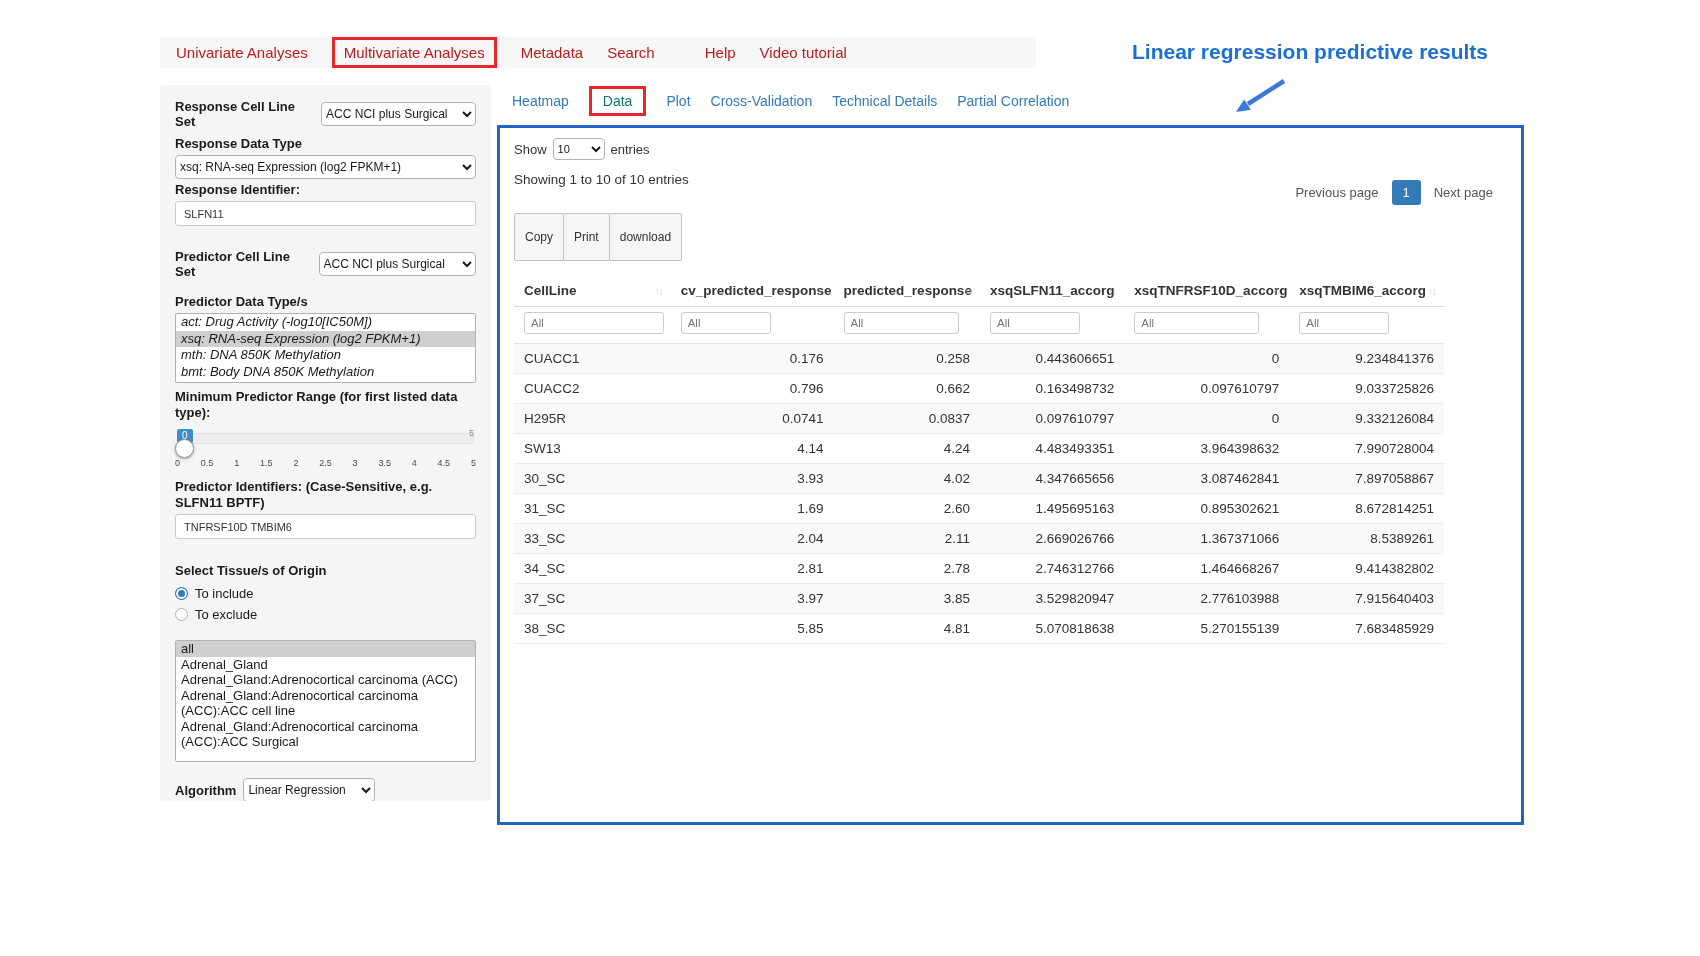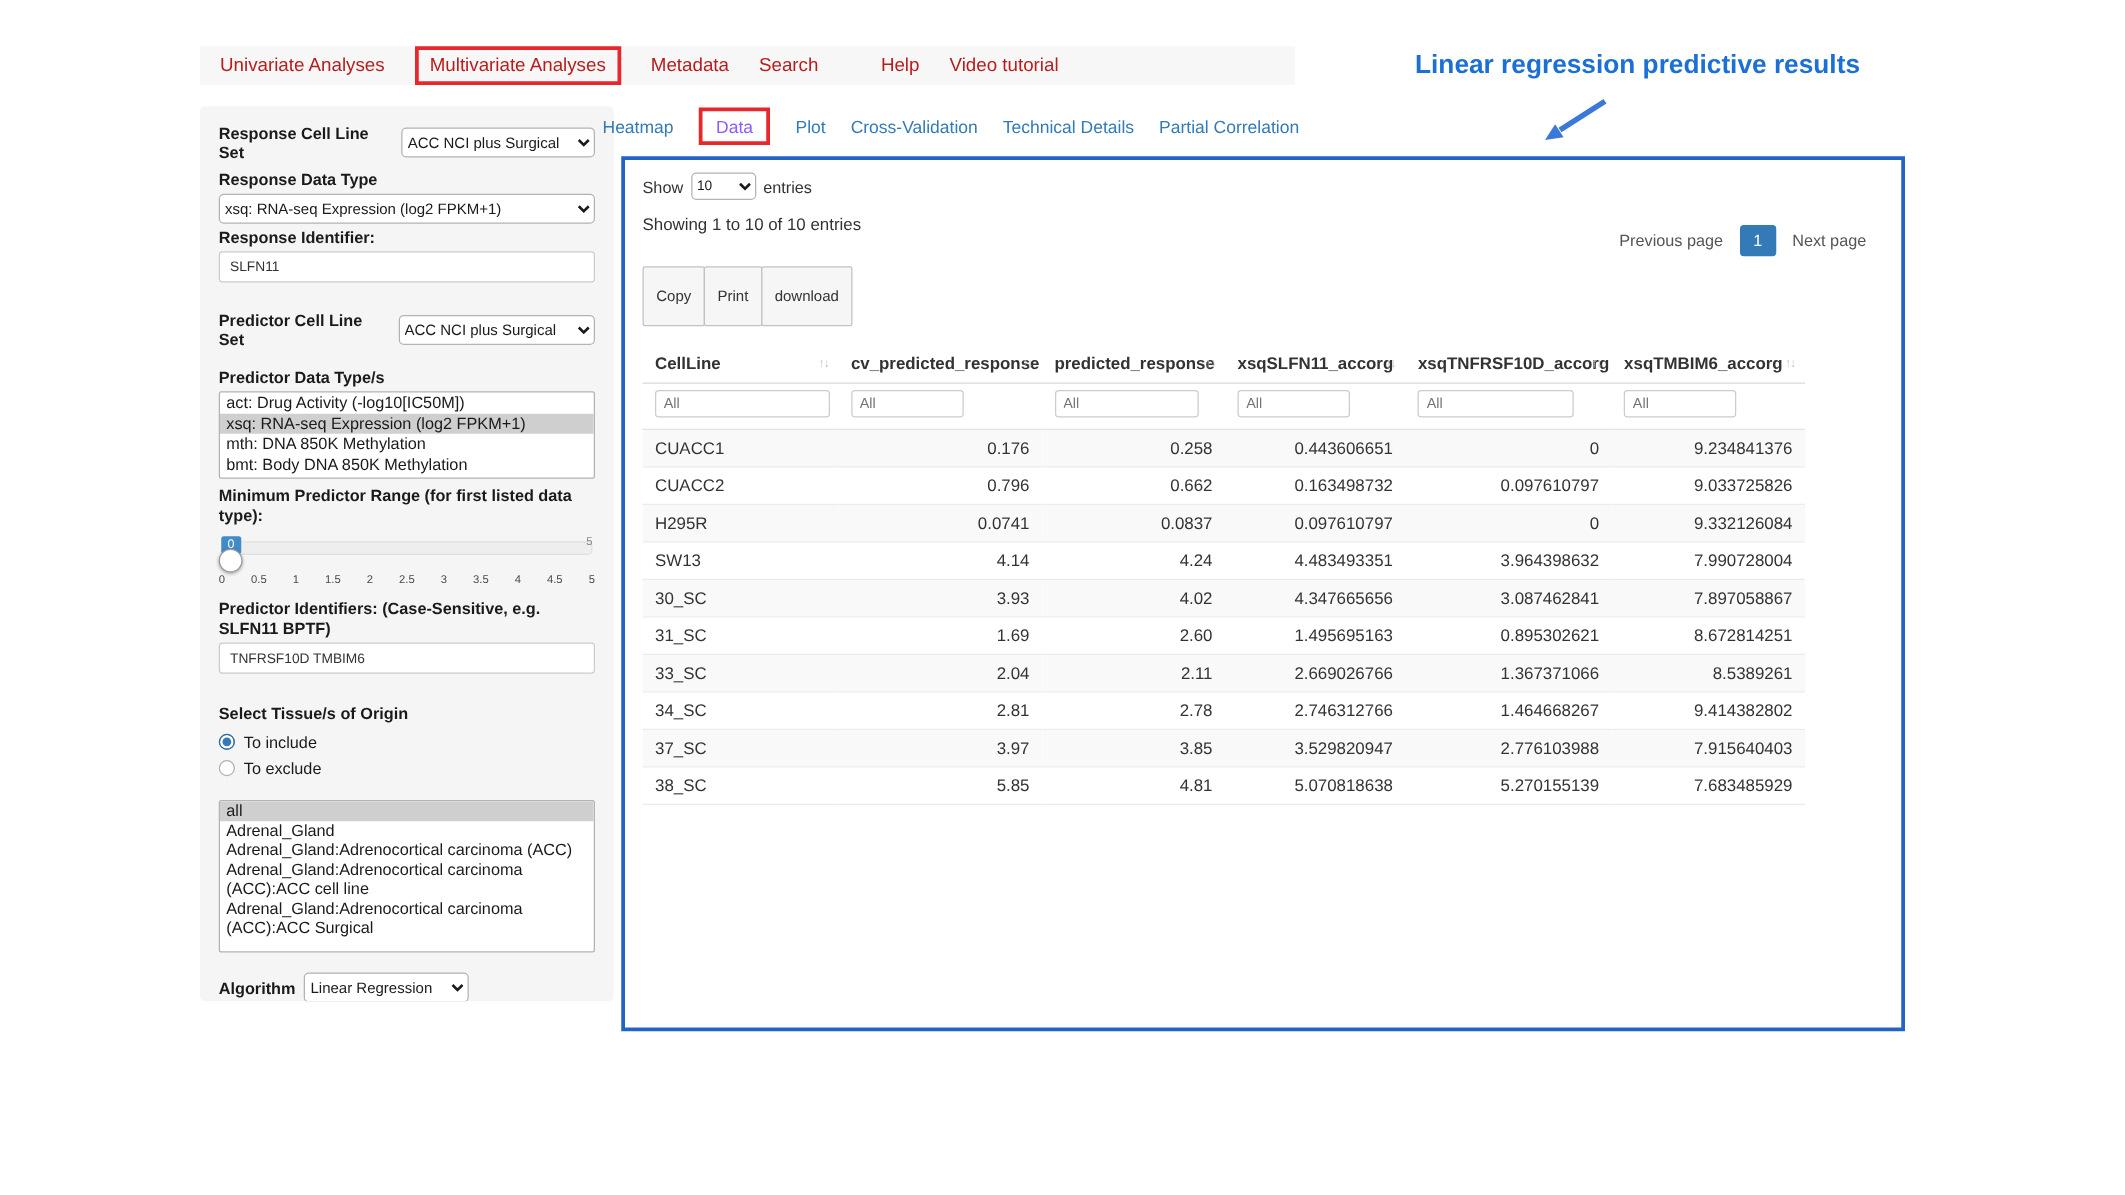--- a/index.html
+++ b/index.html
@@ -33,23 +33,23 @@
   .irs-badge{position:absolute;top:4px;left:2px;background:#428bca;color:#fff;font-size:10px;line-height:14px;padding:0 5px;border-radius:2px;z-index:2;}
   .irs-max{position:absolute;top:3px;right:2px;font-size:9px;color:#878787;z-index:2;}
   .irs-handle{position:absolute;top:14px;left:0;width:17px;height:17px;background:#fff;border:1px solid #9a9a9a;border-radius:50%;box-shadow:0 1px 3px rgba(0,0,0,0.35);z-index:3;cursor:pointer;}
   .irs-ticks{position:absolute;top:33px;left:0;right:0;display:flex;justify-content:space-between;font-size:9px;color:#4a4a4a;}
 
   .radio-row{display:flex;align-items:center;gap:7px;margin-bottom:6px;cursor:pointer;}
   .radio{width:13px;height:13px;border-radius:50%;border:1px solid #b0b0b0;background:#fff;box-sizing:border-box;flex:0 0 13px;}
   .radio.checked{border:1px solid #2e6da4;background:#337ab7;box-shadow:inset 0 0 0 2px #fff;}
 
   
-  .tabs{position:absolute;left:482px;top:86px;height:30px;display:flex;align-items:center;gap:20px;font-size:14px;}
+  .tabs{position:absolute;left:512px;top:86px;height:30px;display:flex;align-items:center;gap:20px;font-size:14px;}
   .tab-link{color:#337ab7;cursor:pointer;white-space:nowrap;}
-  .tab-red{border:3px solid #e8272c;padding:4px 11px;color:#8b5cf6;cursor:pointer;white-space:nowrap;}
+  .tab-red{border:3px solid #e8272c;padding:4px 11px;color:#0f766e;cursor:pointer;white-space:nowrap;}
 
   
   .results-panel{position:absolute;left:497px;top:125px;width:1027px;height:700px;box-sizing:border-box;border:3px solid #2264c5;background:#fff;padding:8px 14px;}
   .show-row{display:flex;align-items:center;gap:6px;font-size:13px;color:#333;margin:2px 0 12px;}
   .show-select{width:52px;height:22px;font-size:11px;}
   .dt-info{font-size:13.5px;color:#333;}
   .pagination{position:absolute;top:52px;right:18px;display:flex;align-items:center;font-size:13px;color:#555;}
   .page-btn{padding:5px 10px;cursor:pointer;}
   .page-current{background:#337ab7;color:#fff;padding:5px 11px;border-radius:3px;margin:0 3px;cursor:pointer;}
   .dt-buttons{margin:26px 0 14px;}
@@ -106,21 +106,21 @@
 
   <div class="sb-label">Response Identifier:</div>
   <input class="text-input" style="margin-bottom: 23px;" value="SLFN11">
 
   <div class="inline-row" style="margin-bottom:15px;">
     <span>Predictor Cell Line Set</span>
     <select class="w-select"><option>ACC NCI plus Surgical</option></select>
   </div>
 
   <div class="sb-label">Predictor Data Type/s</div>
-  <div class="listbox" style="height:68px;margin-bottom:6px;">
+  <div class="listbox" style="height:68px;margin-bottom:6px;font-style:italic;">
       <div class="lb-option">act: Drug Activity (-log10[IC50M])</div>
       <div class="lb-option selected">xsq: RNA-seq Expression (log2 FPKM+1)</div>
       <div class="lb-option">mth: DNA 850K Methylation</div>
       <div class="lb-option">bmt: Body DNA 850K Methylation</div>
     </div>
 
   <div class="sb-label">Minimum Predictor Range (for first listed data type):</div>
   <div class="slider-wrap">
     <span class="irs-badge">0</span>
     <span class="irs-max">5</span>

